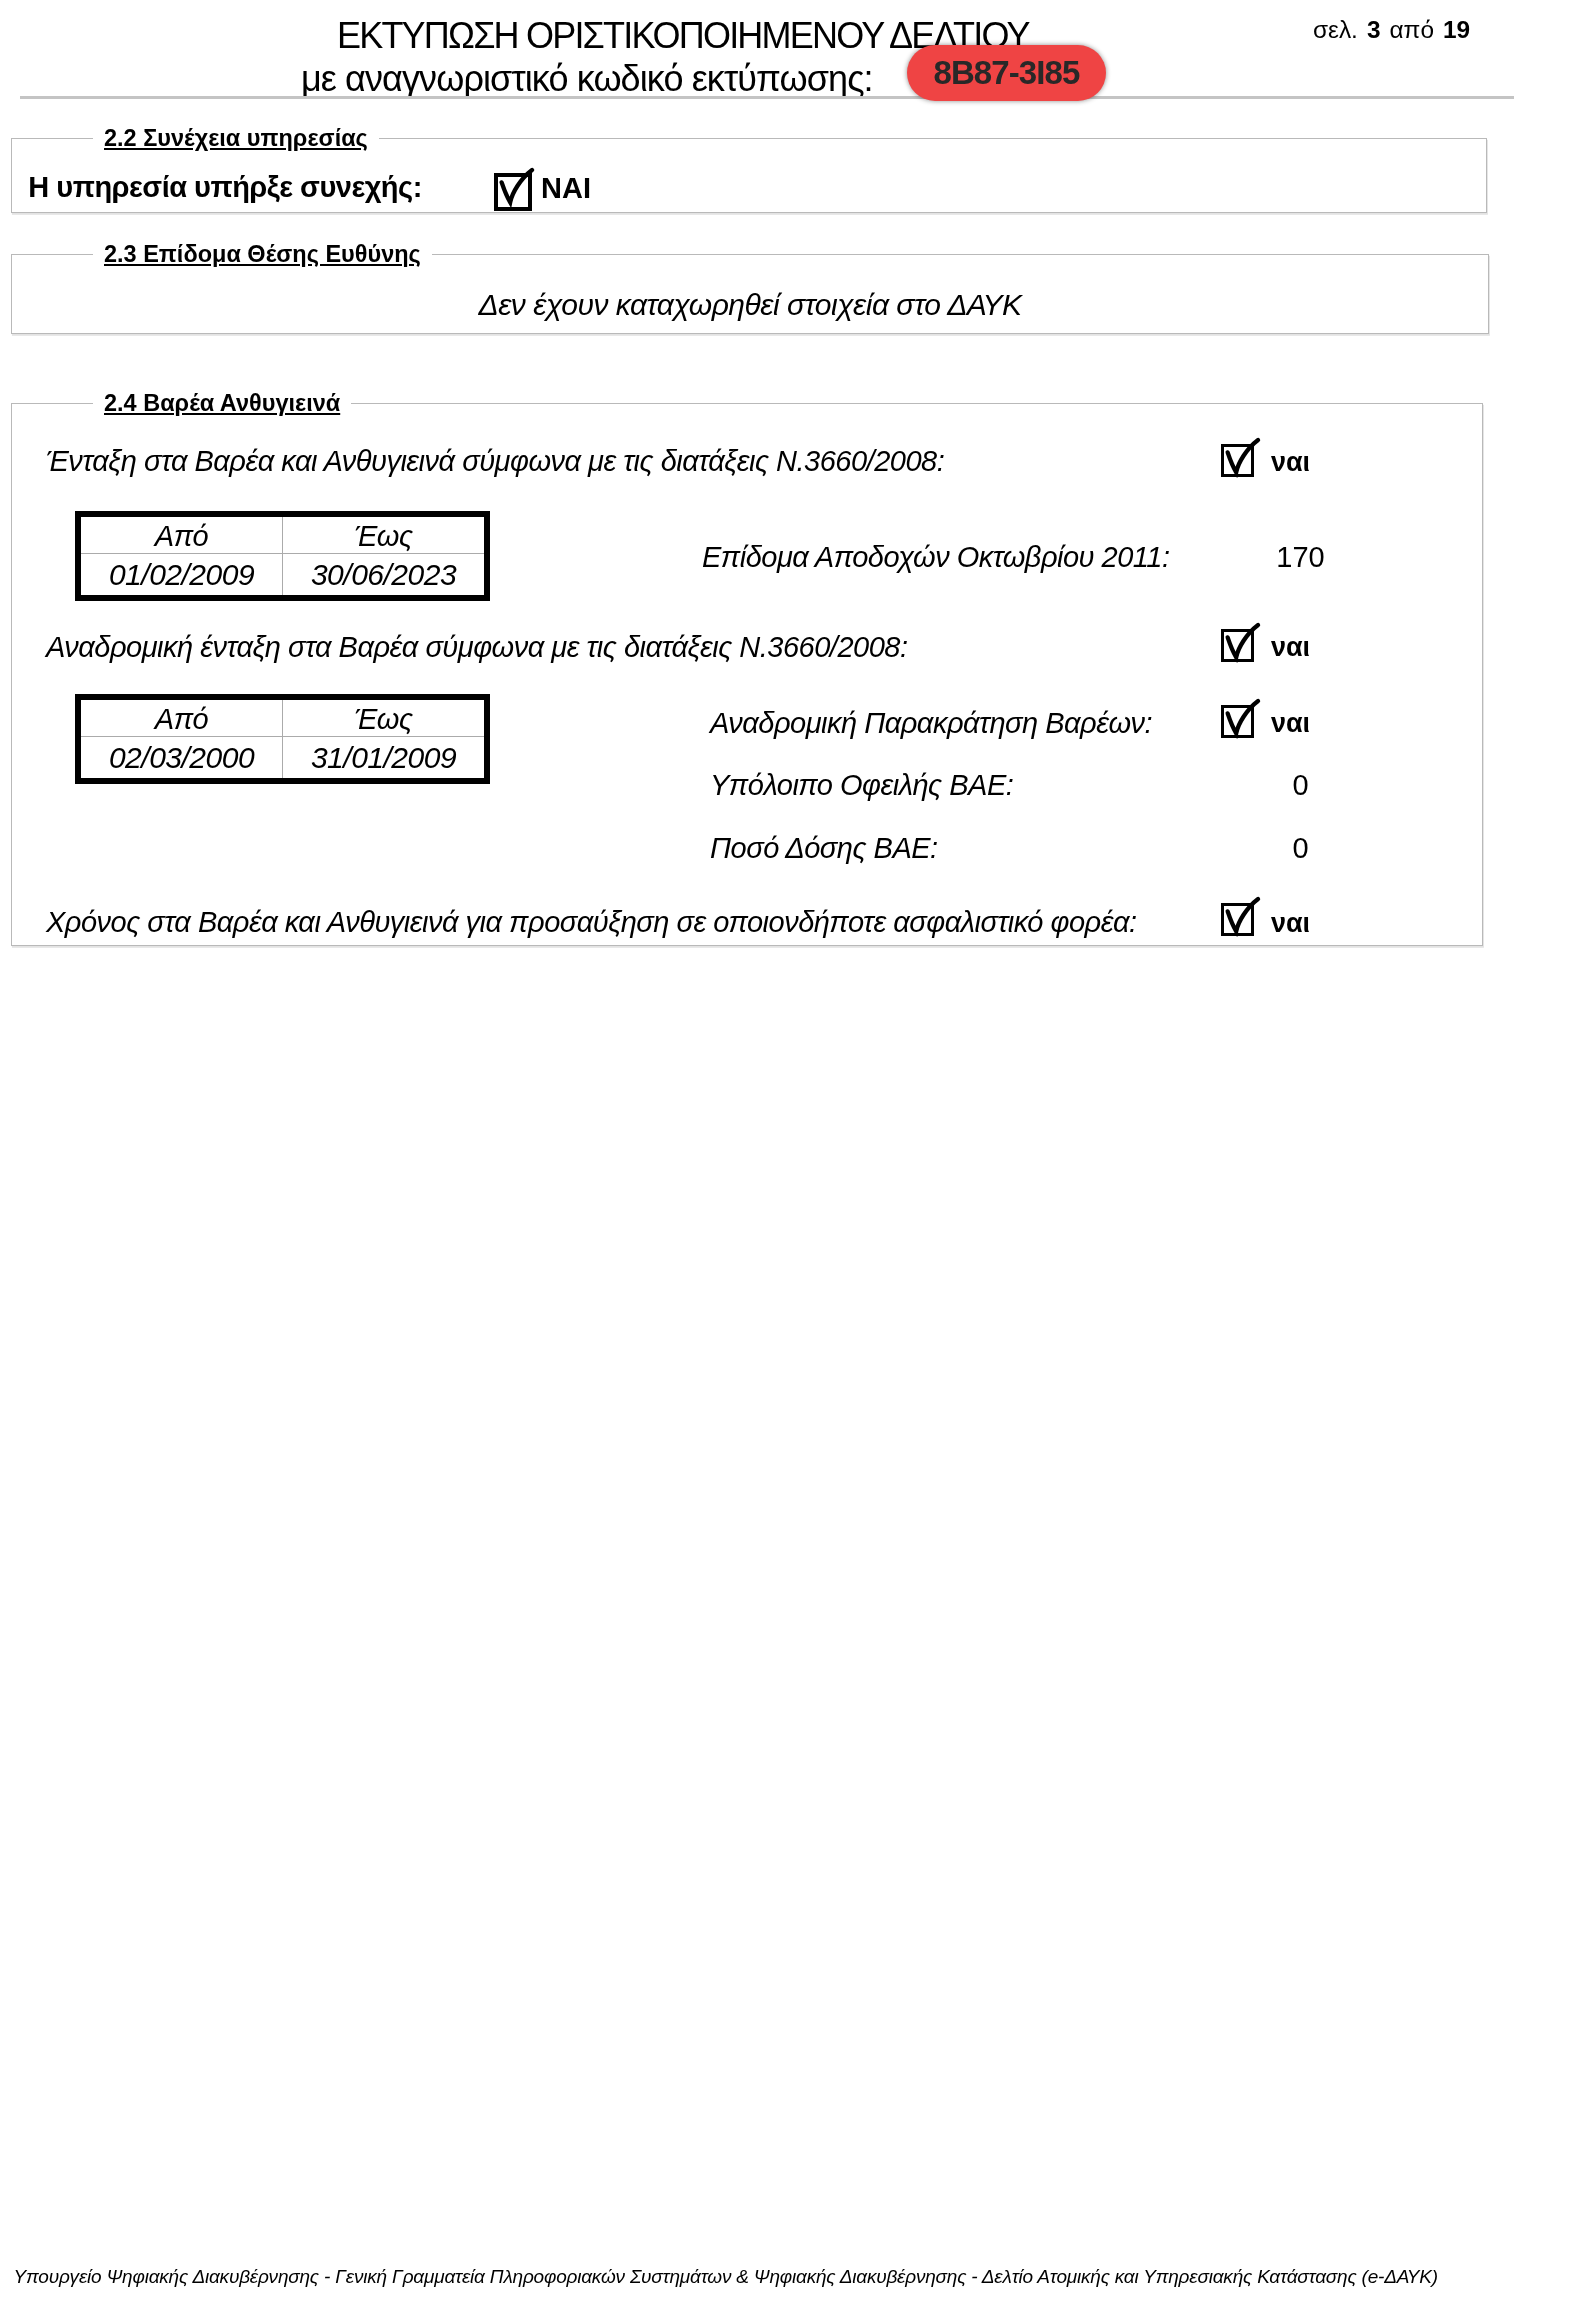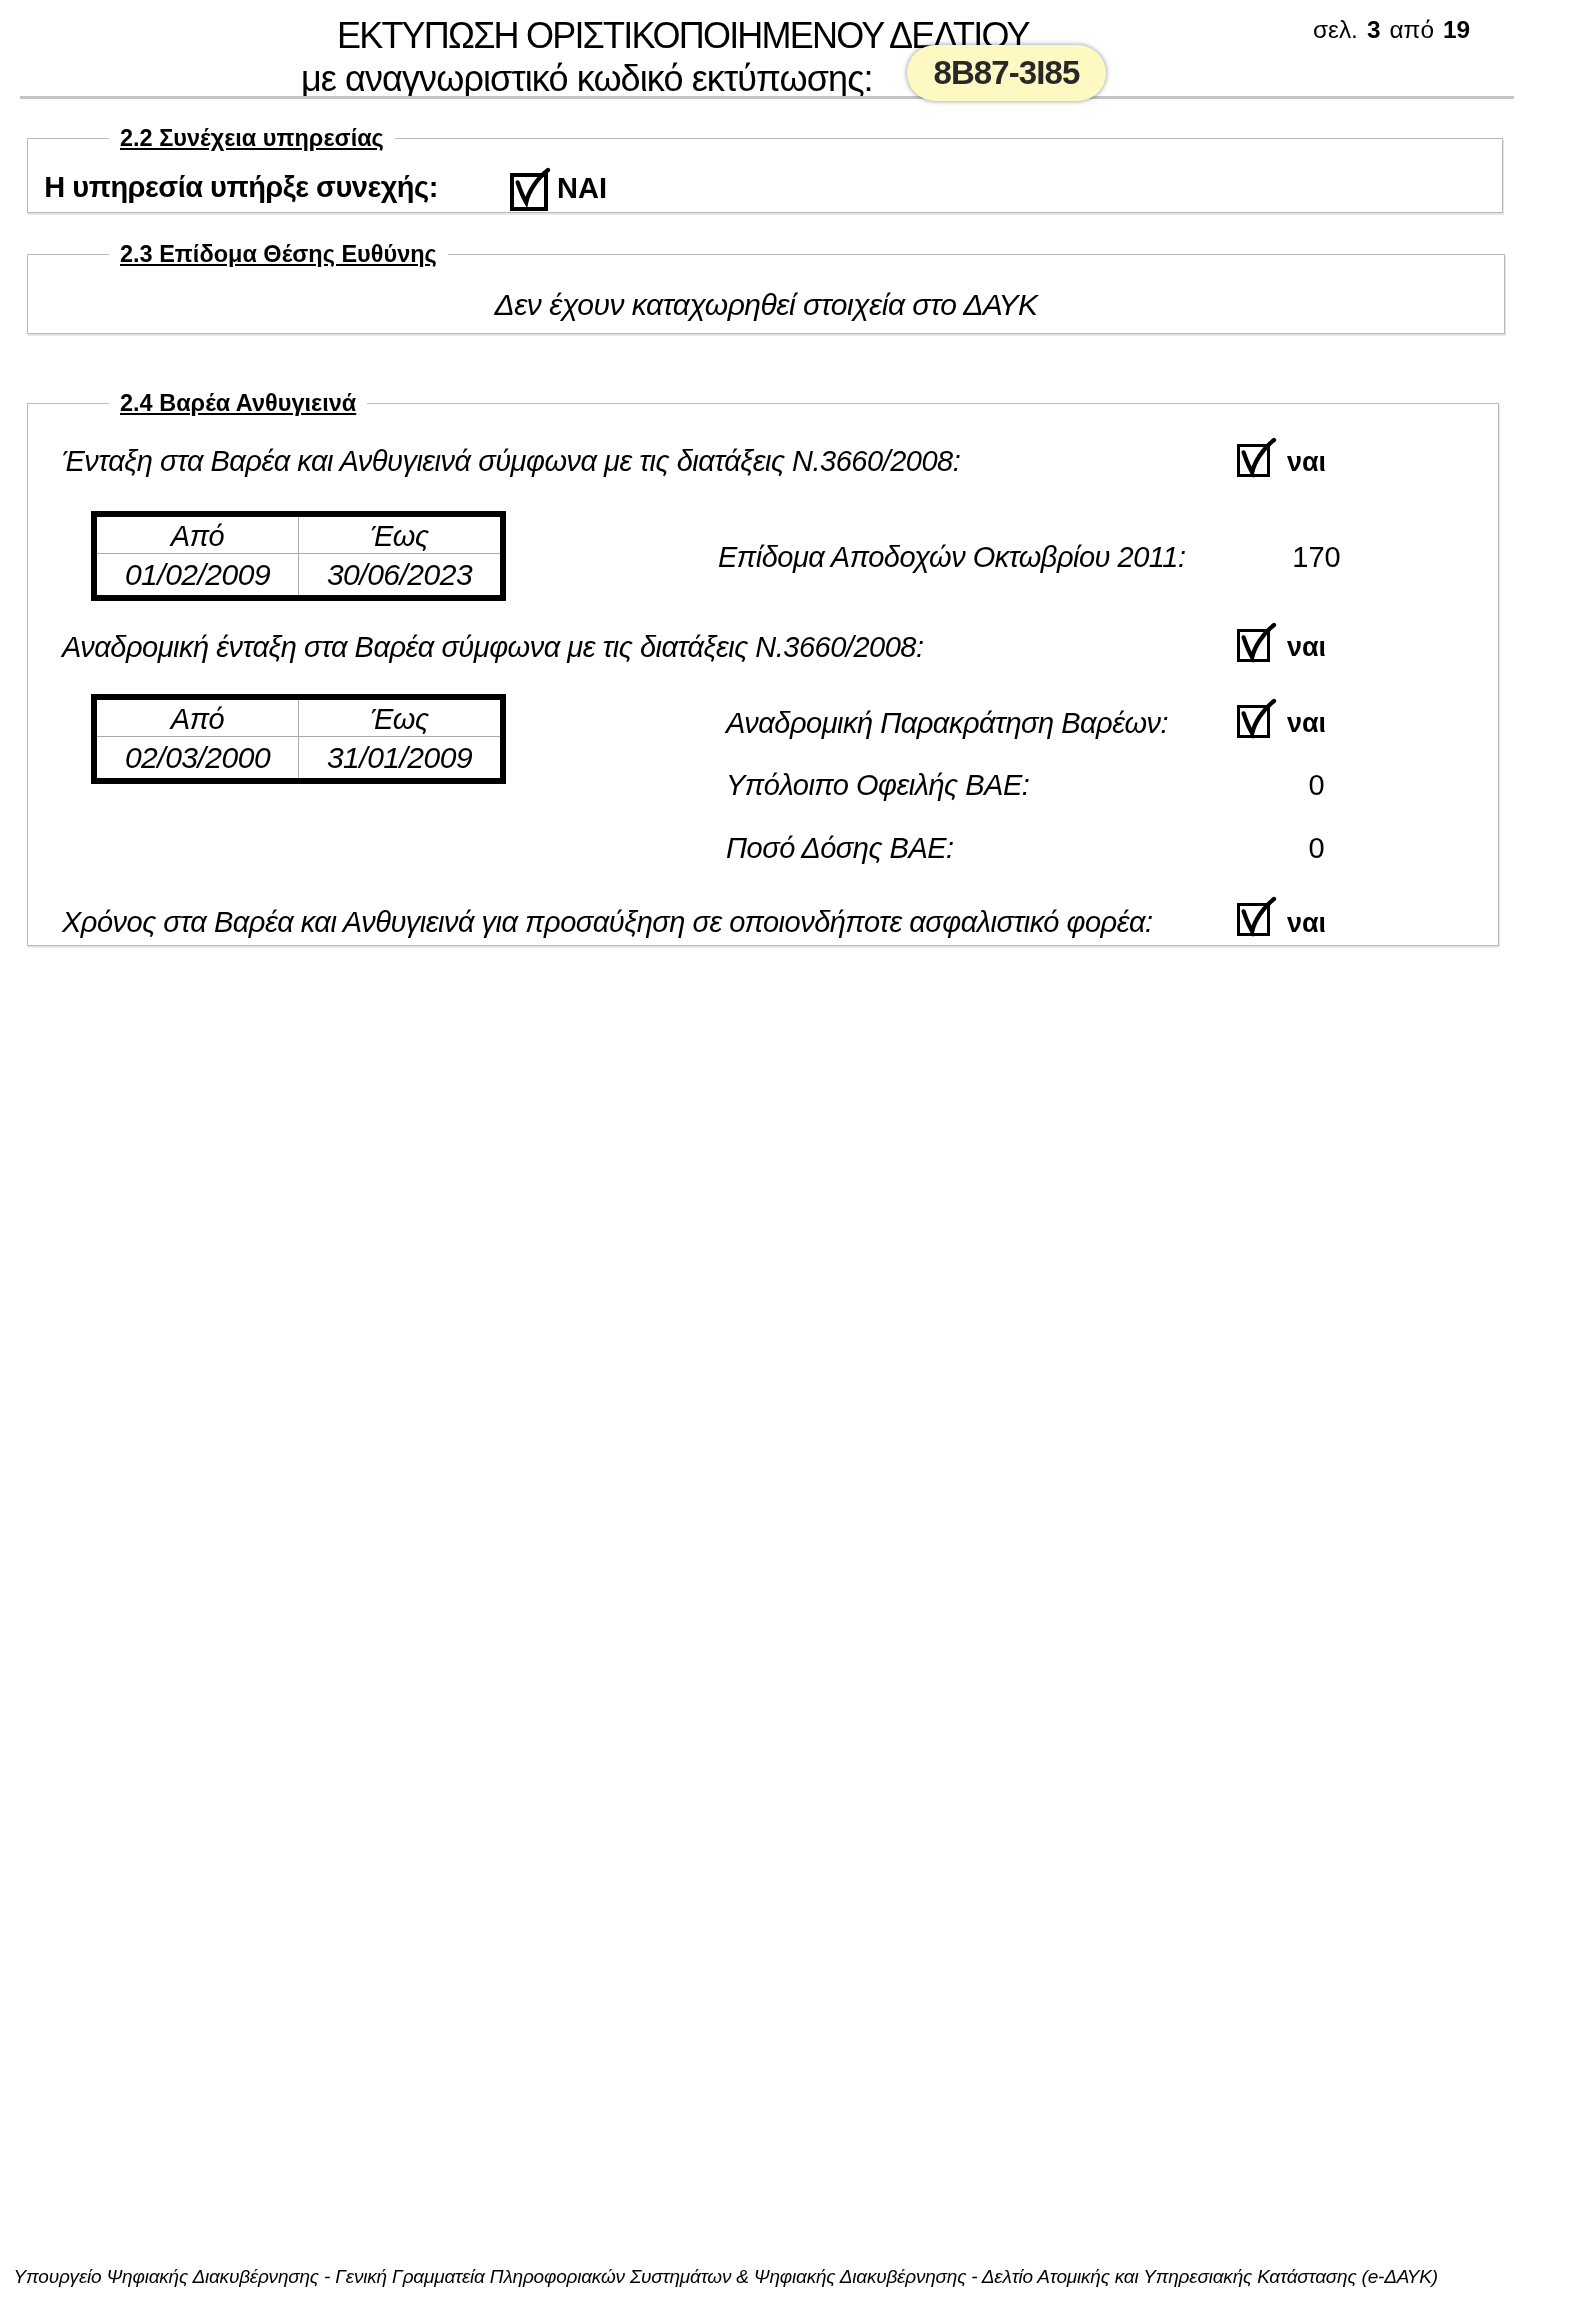--- a/index.html
+++ b/index.html
@@ -17,21 +17,21 @@
     position:absolute; left:337px; top:14.5px;
     font-size:36px; letter-spacing:-1.8px; white-space:nowrap;
   }
   .doc-title-2{
     position:absolute; left:301px; top:58px;
     font-size:36px; letter-spacing:-0.9px; white-space:nowrap;
   }
   .print-code-pill{
     position:absolute; left:907px; top:45px;
     width:199px; height:56px;
-    background:#fef9c3;
+    background:#ef4444;
     border-radius:29px;
     display:flex; align-items:center; justify-content:center;
     z-index:3;
     box-shadow:0 0 5.4px rgba(0,0,0,.45);
   }
   .print-code-pill span{
     color:#282828; font-size:33px; font-weight:bold; letter-spacing:-0.9px;
   }
   .page-indicator{
     position:absolute; left:1313px; top:16.3px;
@@ -41,21 +41,20 @@
   .header-rule{
     position:absolute; left:20px; top:96px; width:1494px; height:2.7px;
     background:#c4c4c4; z-index:1;
   }
   
   .groupbox{
     position:absolute;
     border:1.8px solid #b9b9b9;
     background:#ffffff;
     box-shadow:0.9px 1.8px 0 #e3e3e3;
-    margin-left:16px;
   }
   .legend{
     position:absolute; top:-17px; left:81px;
     background:#ffffff;
     padding:0 11px;
     font-size:23.5px; font-weight:bold; text-decoration:underline;
     white-space:nowrap; line-height:33px;
   }
   .gb-22{left:11px; top:138px; width:1474px; height:73px;}
   .gb-23{left:11px; top:254px; width:1476px; height:78px;}

